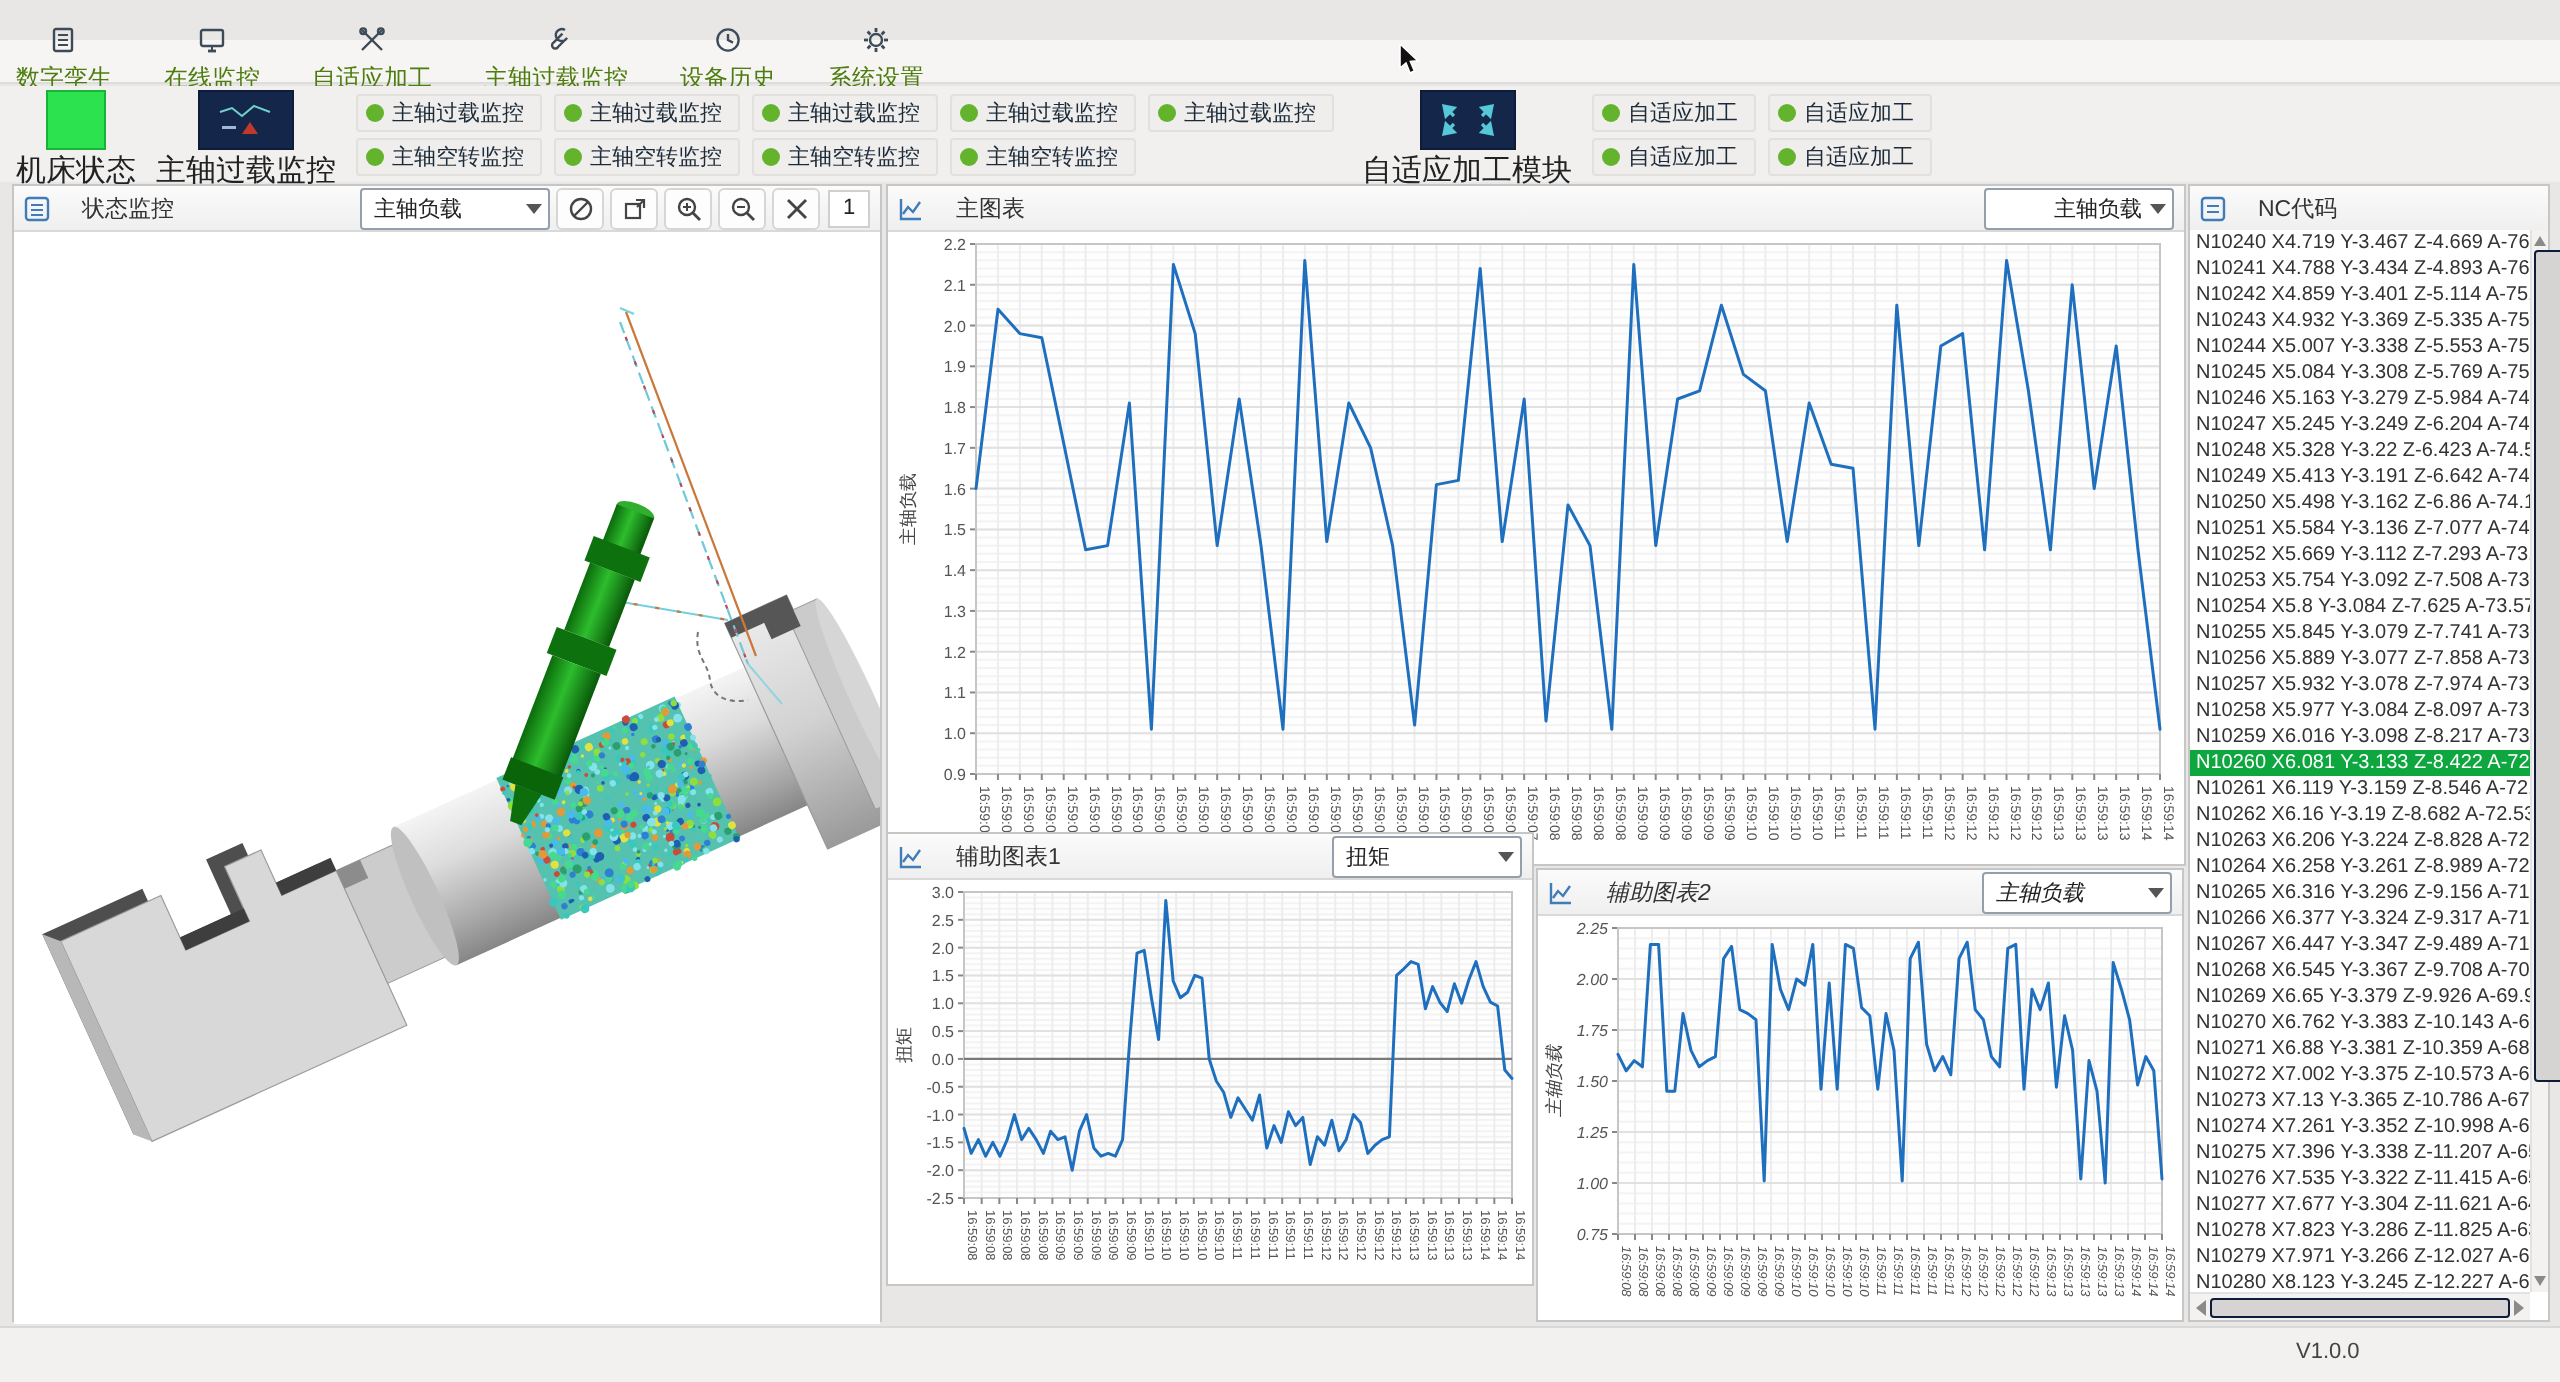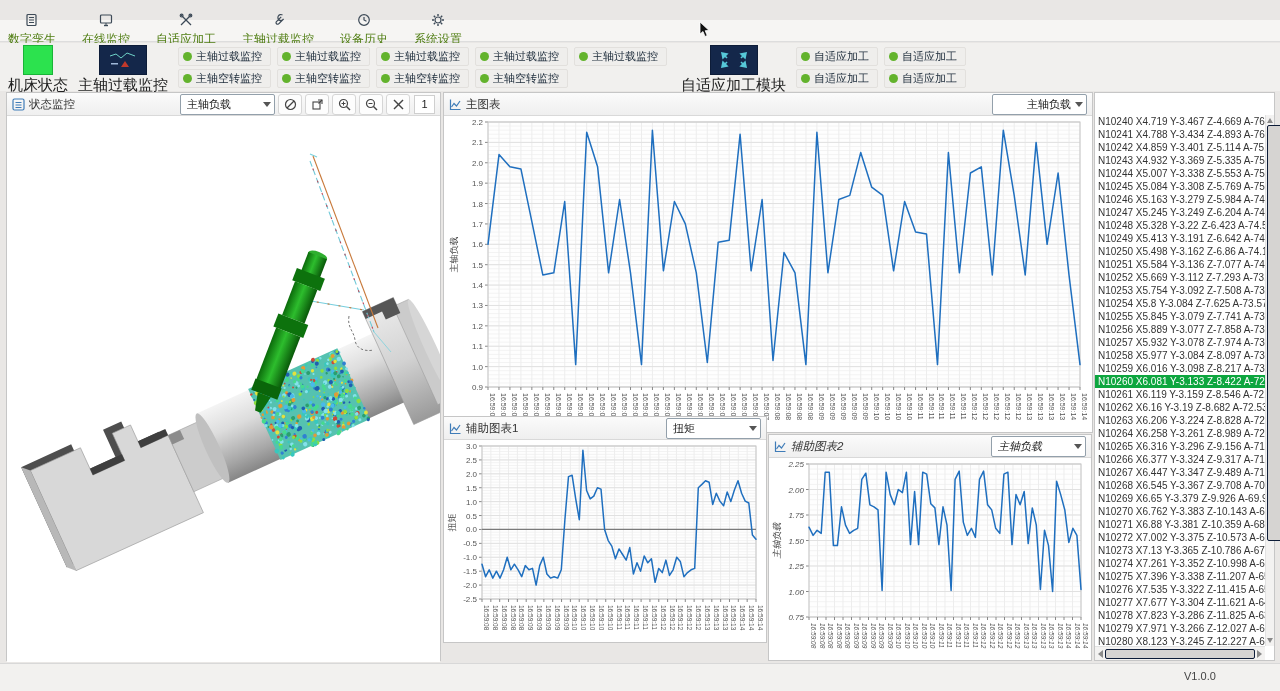--- a/index.html
+++ b/index.html
@@ -26,21 +26,21 @@
   .prog-box{display:flex;flex-direction:column;gap:2px;margin-right:14px;margin-top:1px;}
   .prog-line{border:1px solid #c9c7c4;background:#fbfaf9;font-size:11px;color:#222;padding:1px 5px;white-space:nowrap;width:fit-content;}
   .thumb{width:46px;height:28px;background:#14274a;border:1px solid #0d1c38;display:flex;align-items:center;justify-content:center;}
   .btn-grid{display:flex;flex-direction:column;gap:3px;margin:2px 14px 0 0;}
   .btn-row{display:flex;gap:6px;}
   .mon-btn{display:flex;align-items:center;gap:4px;height:17px;padding:0 8px 0 4px;background:#efeeec;border:1px solid #e2e0dd;border-radius:2px;font-size:11px;color:#1c2b3a;white-space:nowrap;}
   .dot{width:9px;height:9px;border-radius:50%;background:#63b32d;}
   
   .panel{position:absolute;background:#fff;border:1px solid #c6c6c6;box-sizing:border-box;}
   .panel-hd{height:22px;background:linear-gradient(#fbfbfb,#efefef);border-bottom:1px solid #d9d9d9;display:flex;align-items:center;padding:0 5px;font-size:11.5px;color:#33506b;}
-  .panel-hd .ttl{margin-left:4px;color:#333;}
+  .panel-hd .ttl{margin-left:16px;color:#333;}
   .select{display:inline-flex;align-items:center;height:19px;background:#fff;border:1px solid #93a0ab;border-radius:2px;font-size:11px;color:#222;padding:0 3px 0 6px;margin-left:auto;}
   .select .val{width:72px;overflow:hidden;white-space:nowrap;}
   .select .caret{width:0;height:0;border-left:4px solid transparent;border-right:4px solid transparent;border-top:5px solid #555;margin-left:4px;}
   .icon-btn{width:22px;height:19px;display:flex;align-items:center;justify-content:center;background:#fdfdfd;border:1px solid #d6d6d6;border-radius:3px;margin-left:3px;}
   .zoom-box{min-width:15px;height:17px;border:1px solid #cfcfcf;background:#fff;font-size:11px;color:#222;display:flex;align-items:center;justify-content:center;margin-left:4px;padding:0 2px;}
   .viewport{position:relative;width:100%;height:546px;background:#fff;overflow:hidden;}
   
   .nc-list{position:absolute;left:0;top:22px;right:9px;bottom:14px;overflow:hidden;background:#fff;}
   .nc-line{height:13px;line-height:13px;font-size:10px;color:#333;white-space:nowrap;overflow:hidden;padding-left:3px;font-family:"Liberation Sans",sans-serif;}
   .nc-line.active{background:#0da63f;color:#fff;}
@@ -48,21 +48,21 @@
   .vbar .thumb{position:absolute;left:1px;right:1px;top:10px;height:78%;background:#d6d4d2;border-radius:2px;}
   .hbar{position:absolute;left:0;bottom:0;right:9px;height:14px;background:#f3f2f1;border-top:1px solid #e2e2e2;box-sizing:border-box;display:flex;align-items:center;}
   .hbar .thumb{height:8px;background:#d6d4d2;border-radius:2px;flex:1;margin:0 2px;}
   .tri{width:0;height:0;}
   .tri.l{border-top:4px solid transparent;border-bottom:4px solid transparent;border-right:5px solid #8a8a8a;margin-left:3px;}
   .tri.r{border-top:4px solid transparent;border-bottom:4px solid transparent;border-left:5px solid #8a8a8a;margin-right:3px;}
   .tri.u{position:absolute;top:3px;left:1px;border-left:3.5px solid transparent;border-right:3.5px solid transparent;border-bottom:5px solid #8a8a8a;}
   .tri.d{position:absolute;bottom:3px;left:1px;border-left:3.5px solid transparent;border-right:3.5px solid transparent;border-top:5px solid #8a8a8a;}
   
   .footer{position:absolute;left:0;top:663px;width:1280px;height:28px;background:#f2f1ef;border-top:1px solid #d8d8d8;box-sizing:border-box;}
-  .footer .ver{position:absolute;left:1184px;top:6px;font-size:11px;color:#444;}
+  .footer .ver{position:absolute;left:1148px;top:6px;font-size:11px;color:#444;}
   .cursor{position:absolute;left:699px;top:22px;}
   svg text{font-family:"Liberation Sans",sans-serif;}
 </style>
 </head>
 <body>
 
 <div class="app">
 
 
   <div class="menubar" id="menu-items">
@@ -1568,20 +1568,28 @@
         <line x1="303.5" x2="303.5" y1="159" y2="162" stroke="#888"></line>
         <text x="305.5" y="165" font-size="6.5" fill="#555" transform="rotate(90 305.5 165)">16:59:14</text>
         <line x1="312" x2="312" y1="159" y2="162" stroke="#888"></line>
         <text x="314" y="165" font-size="6.5" fill="#555" transform="rotate(90 314 165)">16:59:14</text>
         <polyline points="40.0,69.2 44.1,77.4 48.1,72.3 52.2,75.4 56.2,14.2 60.3,14.2 64.4,87.6 68.4,87.6 72.5,48.8 76.5,67.2 80.6,75.4 84.7,72.3 88.7,70.3 92.8,21.3 96.8,15.2 100.9,46.8 105.0,48.8 109.0,51.9 113.1,132.5 117.1,14.2 121.2,36.6 125.3,46.8 129.3,31.5 133.4,34.6 137.4,14.2 141.5,86.6 145.6,33.5 149.6,86.6 153.7,14.2 157.7,16.2 161.8,45.8 165.9,49.9 169.9,86.6 174.0,48.8 178.0,67.2 182.1,132.5 186.1,21.3 190.2,13.1 194.3,64.1 198.3,77.4 202.4,70.3 206.4,79.4 210.5,21.3 214.6,13.1 218.6,46.8 222.7,51.9 226.7,70.3 230.8,75.4 234.9,16.2 238.9,14.2 243.0,86.6 247.0,36.6 251.1,46.8 255.2,33.5 259.2,85.6 263.3,49.9 267.3,67.2 271.4,131.5 275.5,72.3 279.5,87.6 283.6,133.5 287.6,23.3 291.7,36.6 295.8,51.9 299.8,84.5 303.9,70.3 307.9,77.4 312.0,131.5" fill="none" stroke="#1f6fbf" stroke-width="1.5" stroke-linejoin="round" stroke-linecap="round"></polyline>
         <text x="11" y="82.5" font-size="9" fill="#444" text-anchor="middle" transform="rotate(-90 11 82.5)">主轴负载</text>
       </svg>
   </div>
 
   <div class="panel" style="left:1094px;top:92px;width:181px;height:569px;">
+    <div class="panel-hd">
+      <svg width="13" height="13">
+          <rect x="1" y="1" width="11" height="11" rx="1.5" fill="none" stroke="#3f7cb8" stroke-width="1.2"></rect>
+          <line x1="3.5" y1="5" x2="9.5" y2="5" stroke="#3f7cb8"></line>
+          <line x1="3.5" y1="8" x2="9.5" y2="8" stroke="#3f7cb8"></line>
+        </svg>
+      <span class="ttl">NC代码</span>
+    </div>
     <div class="nc-list" id="nc-list">
         <div class="nc-line">N10240 X4.719 Y-3.467 Z-4.669 A-76.396</div>
         <div class="nc-line">N10241 X4.788 Y-3.434 Z-4.893 A-76.062</div>
         <div class="nc-line">N10242 X4.859 Y-3.401 Z-5.114 A-75.775</div>
         <div class="nc-line">N10243 X4.932 Y-3.369 Z-5.335 A-75.523</div>
         <div class="nc-line">N10244 X5.007 Y-3.338 Z-5.553 A-75.297</div>
         <div class="nc-line">N10245 X5.084 Y-3.308 Z-5.769 A-75.088</div>
         <div class="nc-line">N10246 X5.163 Y-3.279 Z-5.984 A-74.892</div>
         <div class="nc-line">N10247 X5.245 Y-3.249 Z-6.204 A-74.701</div>
         <div class="nc-line">N10248 X5.328 Y-3.22 Z-6.423 A-74.52 C</div>

